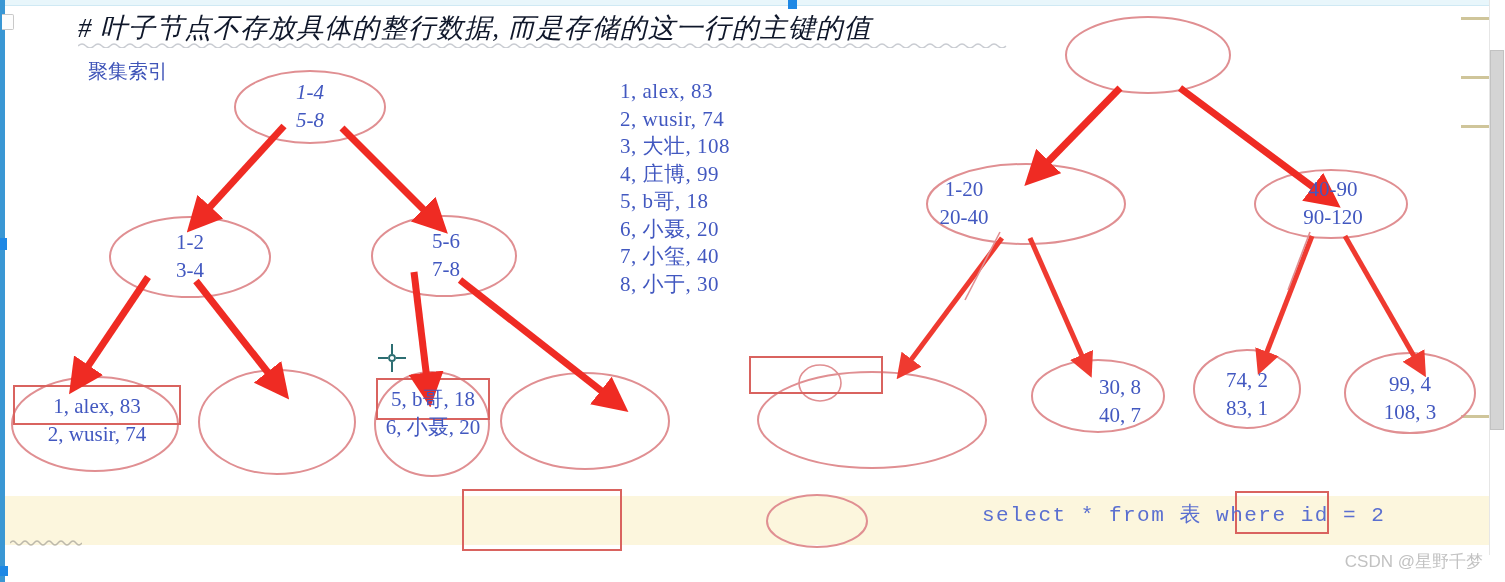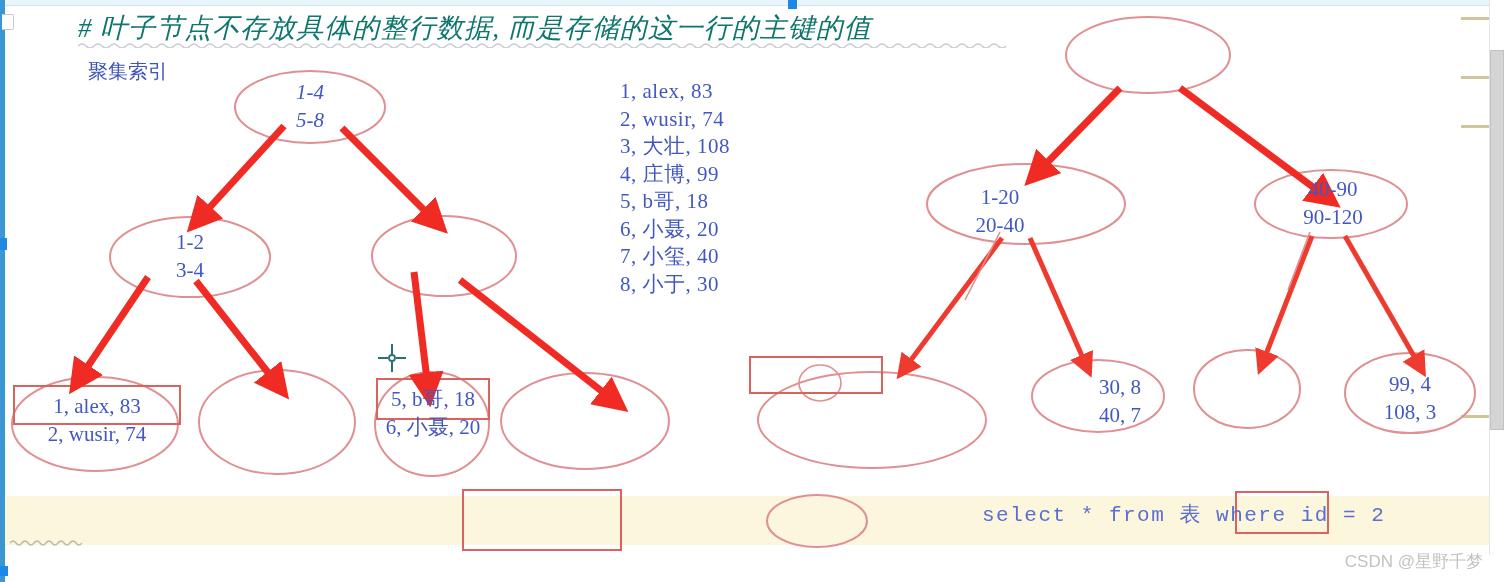--- a/index.html
+++ b/index.html
@@ -67,21 +67,21 @@
     color: #bdb9ab;
   }
 
   
   .title-note {
     position: absolute; left: 78px; top: 10px;
     font-family: "Liberation Serif", "DejaVu Serif", serif;
     font-style: italic;
     font-size: 27px;
     letter-spacing: 1px;
-    color: #0f766e;
+    color: #0f172a;
     white-space: nowrap;
   }
   .title-underline {
     position: absolute; left: 78px; top: 42px; width: 948px; height: 6px;
     color: #c9ccd2;
   }
 
   .lbl {
     position: absolute;
     color: #3f54b8;
@@ -258,51 +258,59 @@
   </svg>
 
   <div class="node-text" style="left:258px; top:78px; width:104px;font-style:italic;">
     <span class="l1">1-4</span>
     <span class="l2">5-8</span>
   </div>
   <div class="node-text" style="left:138px; top:228px; width:104px;text-align:center;">
     <span class="l1">1-2</span>
     <span class="l2">3-4</span>
   </div>
+  <div class="node-text" style="left:394px; top:227px; width:104px;">
+    <span class="l1">5-6</span>
+    <span class="l2">7-8</span>
+  </div>
 
   <div class="node-text" style="left:15px; top:392px; width:164px;">
     <span class="l1">1, alex, 83</span>
     <span class="l2">2, wusir, 74</span>
   </div>
   <div class="node-text" style="left:200px; top:392px; width:160px;">
     <span class="l1"></span>
     <span class="l2"></span>
   </div>
   <div class="node-text" style="left:376px; top:385px; width:114px;">
     <span class="l1">5, b哥, 18</span>
     <span class="l2">6, 小聂, 20</span>
   </div>
   <div class="node-text" style="left:510px; top:392px; width:150px;">
     <span class="l1"></span>
     <span class="l2"></span>
   </div>
 
-  <div class="node-text" style="left:948px; top:175px; width:104px;margin-top:8px;">
+  <div class="node-text" style="left:912px; top:175px; width:104px;">
     <span class="l1">1-20</span>
     <span class="l2">20-40</span>
   </div>
   <div class="node-text" style="left:1281px; top:175px; width:104px;">
     <span class="l1">40-90</span>
     <span class="l2">90-120</span>
   </div>
 
   <div class="node-text" style="left:1068px; top:373px; width:104px;">
     <span class="l1">30, 8</span>
     <span class="l2">40, 7</span>
   </div>
+  <div class="node-text" style="left:1195px; top:366px; width:104px;">
+    <span class="l1">74, 2</span>
+    <span class="l2">83, 1</span>
+  </div>
   <div class="node-text" style="left:1358px; top:370px; width:104px;">
     <span class="l1">99, 4</span>
     <span class="l2">108, 3</span>
   </div>
 
   <div class="sql sql-2">select * from 表 where id = 2</div>
 
   <div class="watermark">CSDN @星野千梦</div>
 </div>
 

